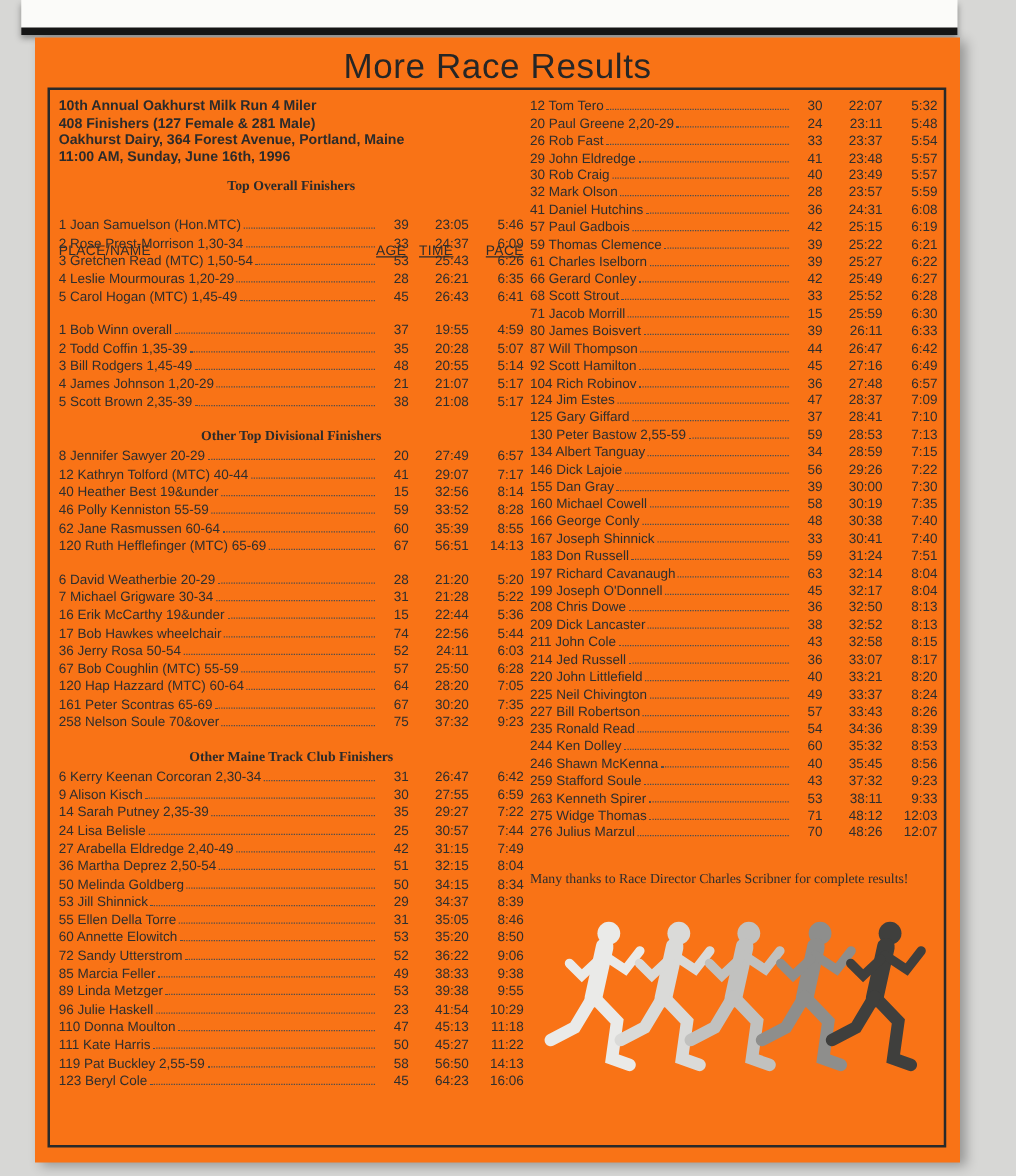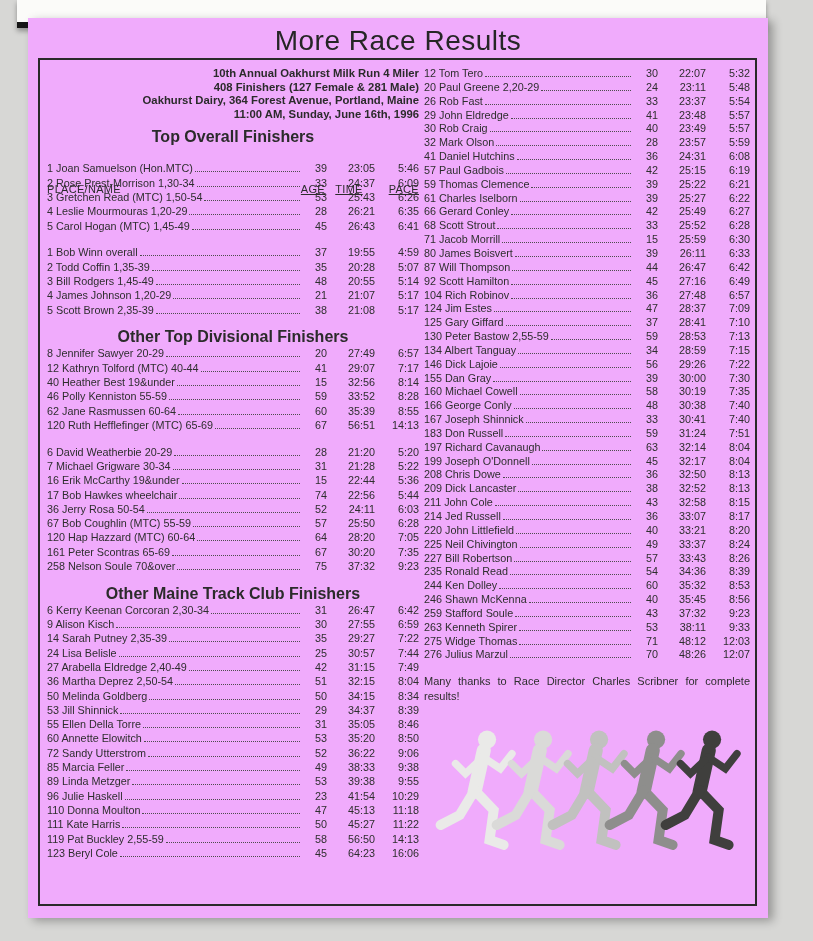--- a/index.html
+++ b/index.html
@@ -7,43 +7,43 @@
     width:813px;height:941px;position:relative;overflow:hidden;
     background:#d7d7d5;
     font-family:"Liberation Sans", sans-serif;
   }
   .prev-page{
     position:absolute;left:17px;top:0;width:749px;height:22px;
     background:#fbfbf9;border-bottom:6px solid #161616;
     box-shadow:0 3px 5px rgba(0,0,0,0.35);
   }
   .sheet{
-    position:absolute;left:28px;top:18px;width:740px;height:900px;
-    background:#f0abfc;
+    position:absolute;left:28px;top:30px;width:740px;height:900px;
+    background:#f97316;
     box-shadow:5px 3px 9px rgba(0,0,0,0.30);
   }
   .title{
     text-align:center;font-size:28px;color:#262626;
     margin-top:7px;letter-spacing:0.5px;
   }
   .box{
     position:absolute;left:10px;right:11px;top:40px;bottom:12px;
     border:2px solid #2a2a2a;
     padding:7px 5px 5px 7px;
     display:flex;
   }
   .col-left{width:372px;margin-right:5px;}
   .col-right{flex:1;min-width:0;}
   .event-header{
     font-weight:bold;font-size:11.3px;line-height:13.6px;
-    text-align:right;color:#2b2b2b;margin-bottom:9px;
+    text-align:left;color:#2b2b2b;margin-bottom:9px;
   }
   .section-title{
-    font-weight:bold;font-size:16px;text-align:center;color:#2b2b2b;
-    margin:5px 0 3px 0;line-height:14px;
+    font-weight:bold;font-size:11px;text-align:center;color:#2b2b2b;
+    margin:5px 0 3px 0;line-height:14px;font-family:Liberation Serif, serif;
   }
   .section-title.first{margin-top:2px;}
   .row{
     display:flex;align-items:baseline;
     font-size:10.8px;color:#2e2e2e;white-space:nowrap;
   }
   .col-left .row{height:14.3px;}
   .col-right .row{height:13.85px;}
   .row .name{white-space:nowrap;}
   .row .leader{
@@ -59,22 +59,23 @@
   }
   .thead .th-name{}
   .thead .spacer{flex:1;}
   .thead .age,.thead .time,.thead .pace{text-decoration:underline;}
   .thead .age{width:30px;text-align:right;}
   .thead .time{width:48px;text-align:center;}
   .thead .pace{width:46px;text-align:right;margin-top:36px;}
   .group{margin-bottom:12.5px;}
   .group:last-child{margin-bottom:0;}
   .thanks{
-    margin-top:12px;font-size:11px;line-height:15px;color:#2e2e2e;
+    margin-top:22px;font-size:11px;line-height:15px;color:#2e2e2e;
     text-align:justify;
+    font-family:Liberation Serif, serif;
   }
   .runners{
     margin-top:8px;height:160px;display:flex;align-items:flex-end;
     padding-left:10px;
   }
   .runners svg{margin-left:-35px;}
   .runners svg:first-child{margin-left:0;}
 </style>
 </head>
 <body>

